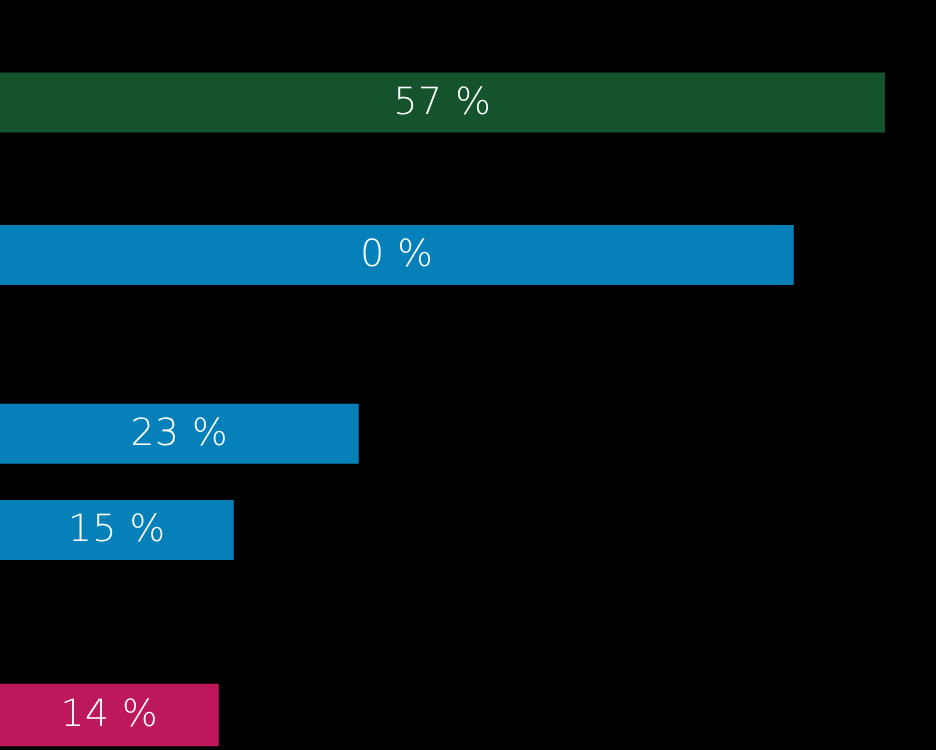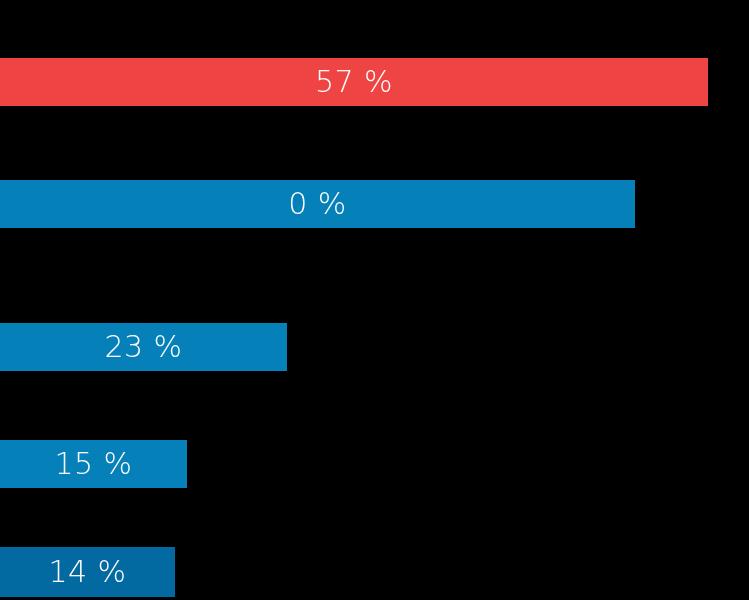--- a/index.html
+++ b/index.html
@@ -39,30 +39,30 @@
     line-height: 1;
     font-weight: 300;
     letter-spacing: 0.5px;
     white-space: nowrap;
     font-family: "DejaVu Sans", sans-serif;
   }
   
   .row-0 { top: 58px; }
   .row-1 { top: 180px; }
   .row-2 { top: 302px; }
-  .row-3 { top: 440px; }
+  .row-3 { top: 400px; }
   .row-4 { top: 547px; height: 50px; }
 </style>
 </head>
 <body style="background: rgb(0, 0, 0);">
 
 <div id="chart-root" style="background: rgb(0, 0, 0);">
 
   <div class="bar-track row-0">
-    <div class="bar" style="width: 708px; background: #ef4444;">
+    <div class="bar" style="width: 708px; background: #14532d;">
       <span class="bar-label" style="color: rgb(255, 255, 255);">57 %</span>
     </div>
   </div>
 
   <div class="bar-track row-1">
     <div class="bar" style="width: 635px; background: rgb(5, 128, 184);">
       <span class="bar-label" style="color: rgb(255, 255, 255);">0 %</span>
     </div>
   </div>
 
@@ -72,18 +72,18 @@
     </div>
   </div>
 
   <div class="bar-track row-3">
     <div class="bar" style="width: 187px; background: rgb(5, 128, 184);">
       <span class="bar-label" style="color: rgb(255, 255, 255);">15 %</span>
     </div>
   </div>
 
   <div class="bar-track row-4">
-    <div class="bar" style="width: 175px; background: #0369a1;">
+    <div class="bar" style="width: 175px; background: #be185d;">
       <span class="bar-label" style="color: rgb(255, 255, 255);">14 %</span>
     </div>
   </div>
 
 </div>
 
 </body></html>

